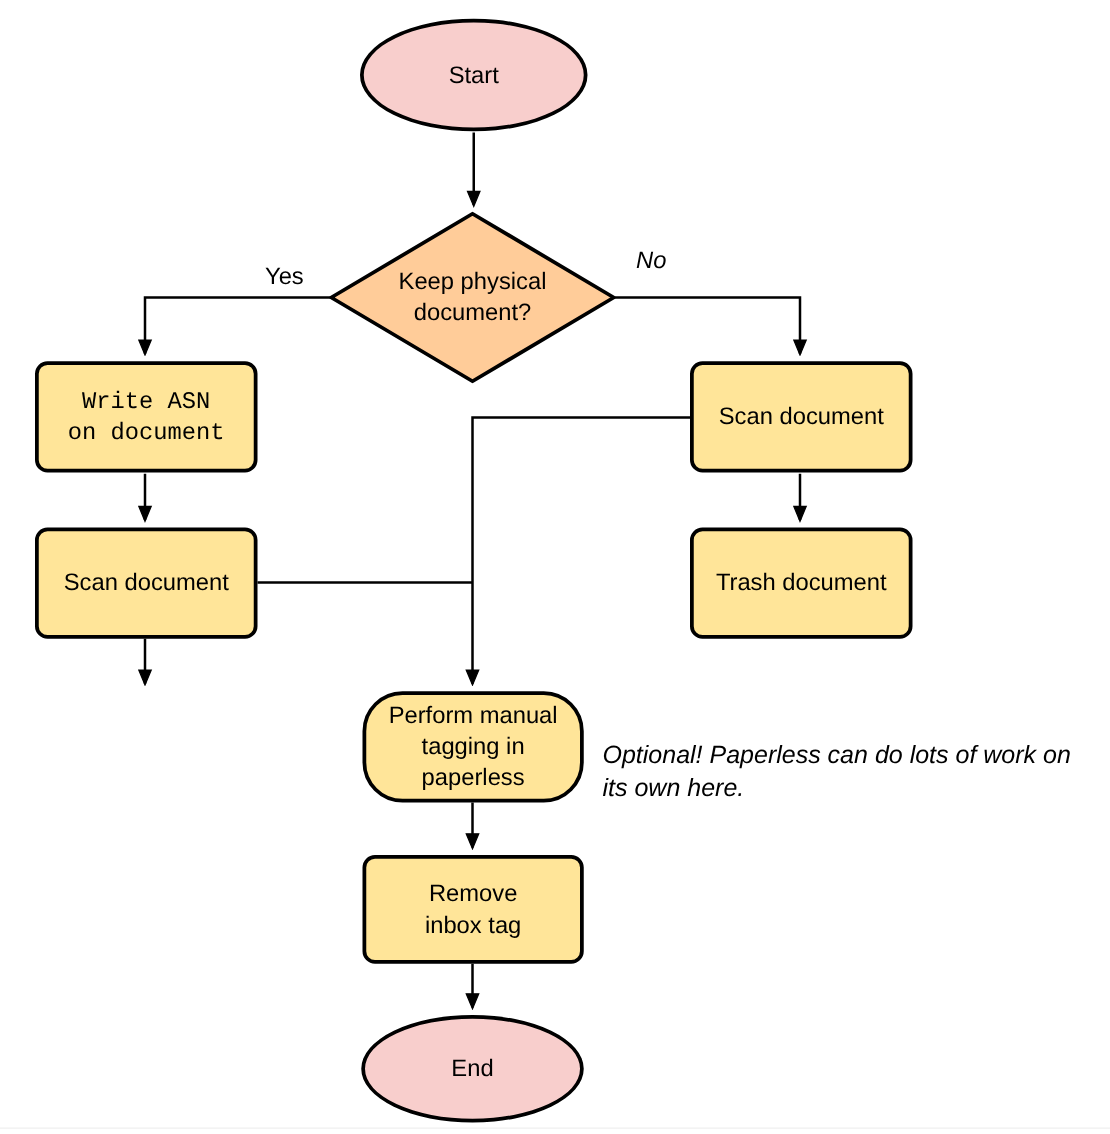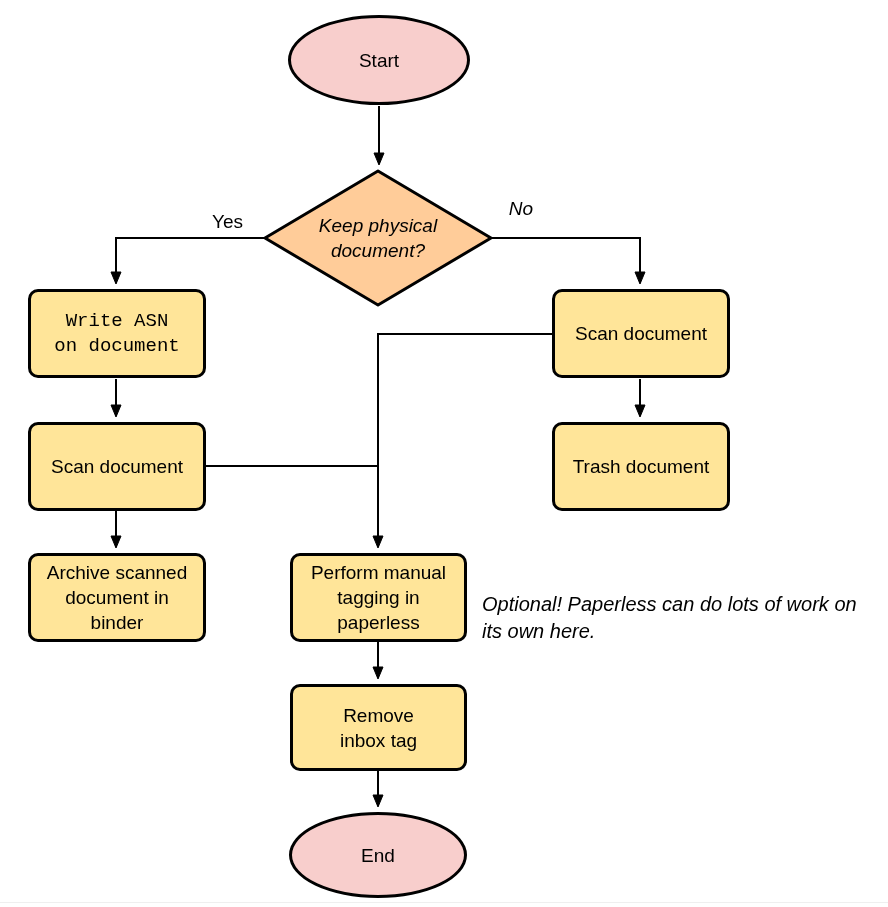--- a/index.html
+++ b/index.html
@@ -37,21 +37,20 @@
     border: 3px solid #000000;
     border-radius: 10px;
   }
   .ellipse-node {
     background: #f8cecc;
     border: 3px solid #000000;
     border-radius: 50%;
   }
   .diamond-label {
     background: transparent;
-    font-style: italic;
   }
   .edge-label {
     position: absolute;
     font-size: 19px;
     line-height: 22px;
     background: #ffffff;
     padding: 0 2px;
   }
   .annotation {
     position: absolute;
@@ -74,21 +73,21 @@
   }
 
   
   #node-start     { left: 288px; top:  15px; width: 182px; height: 90px; }
   #node-decision-label { left: 278px; top: 200px; width: 200px; height: 76px; }
   #node-write-asn { left:  28px; top: 289px; width: 178px; height: 89px; font-family: Liberation Mono, monospace; }
   #node-scan-left { left:  28px; top: 422px; width: 178px; height: 89px; }
   #node-archive   { left:  28px; top: 553px; width: 178px; height: 89px; }
   #node-scan-right{ left: 552px; top: 289px; width: 178px; height: 89px; }
   #node-trash     { left: 552px; top: 422px; width: 178px; height: 89px; }
-  #node-tagging   { left: 290px; top: 553px; width: 177px; height: 89px; }
+  #node-tagging   { left: 290px; top: 553px; width: 177px; height: 89px; border-radius: 32px; }
   #node-remove    { left: 290px; top: 684px; width: 177px; height: 87px; }
   #node-end       { left: 289px; top: 812px; width: 178px; height: 86px; }
 
   #label-yes { left: 210px; top: 211px; width: 38px; text-align: left; }
   #label-no  { left: 505px; top: 198px; width: 32px; text-align: center; font-style: italic; }
 </style>
 </head>
 <body>
 
 <div id="canvas">
@@ -123,23 +122,20 @@
 
   <div class="edge-label" id="label-yes">Yes</div>
 
   <div class="edge-label" id="label-no">No</div>
 
   <div class="node rect-node" id="node-write-asn">Write ASN
 on document</div>
 
   <div class="node rect-node" id="node-scan-left">Scan document</div>
 
-  <div class="node rect-node" id="node-archive">Archive scanned
-document in
-binder</div>
 
   <div class="node rect-node" id="node-scan-right">Scan document</div>
 
   <div class="node rect-node" id="node-trash">Trash document</div>
 
   <div class="node rect-node" id="node-tagging">Perform manual
 tagging in
 paperless</div>
 
   <div class="annotation">Optional! Paperless can do lots of work on

